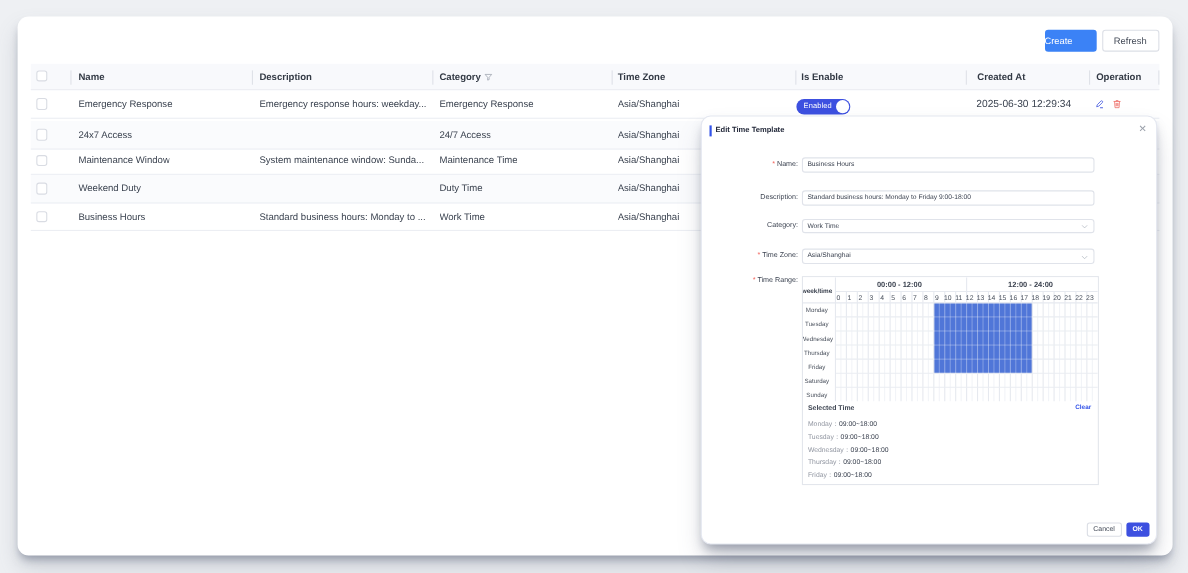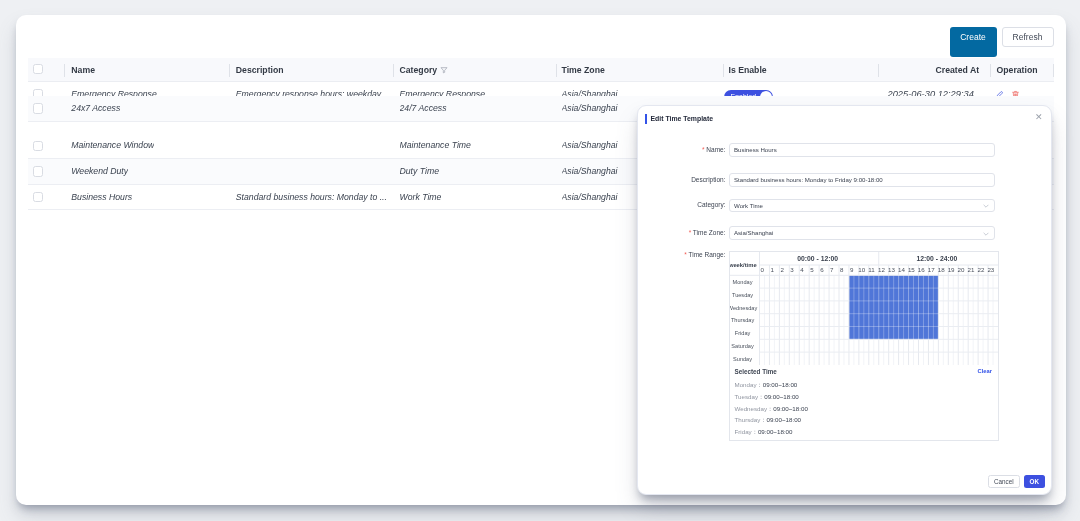--- a/index.html
+++ b/index.html
@@ -2,29 +2,29 @@
 <html><head>
 <meta charset="utf-8">
 <style>
 * { margin:0; padding:0; box-sizing:border-box; }
 html,body { width:1080px; height:521px; overflow:hidden; }
 body { background:#eef0f3; font-family:"Liberation Sans", sans-serif; position:relative; }
 .card { position:absolute; left:15.5px; top:14.5px; width:1050px; height:490px; background:#fff; border-radius:10px; box-shadow:0 6px 8px -3px rgba(95,104,125,0.55), 0 12px 20px -2px rgba(95,104,125,0.25); }
 
 .search { position:absolute; left:12px; top:13px; width:157px; height:20px; background:#f5f6f8; border-radius:3px; color:#b9bec9; font-size:8.7px; line-height:20px; padding-left:9px; }
 .searchicon { position:absolute; right:6.5px; top:4.5px; width:10.5px; height:10.5px; }
-.btn-create { position:absolute; left:934px; top:12.5px; width:47px; height:30px; background:#0369a1; border-radius:3px; color:#fff; font-size:8.5px; text-align:center; line-height:20px; }
+.btn-create { position:absolute; left:934px; top:12.5px; width:47px; height:20px; background:#3b82f6; border-radius:3px; color:#fff; font-size:8.5px; text-align:left; line-height:20px; }
 .btn-refresh { position:absolute; left:986px; top:12.5px; width:52px; height:20px; background:#fff; border:1px solid #dcdfe6; border-radius:3px; color:#434a57; font-size:8.5px; text-align:center; line-height:18px; }
 
 .tbl { position:absolute; left:12px; top:43.5px; width:1026px; }
 .thead { position:absolute; left:0; top:0; width:1026px; height:24px; background:#f8f9fc; border-bottom:1px solid #ebedf2; }
 .th { position:absolute; top:0; height:24px; font-size:8.7px; font-weight:bold; color:#333a45; line-height:24px; }
 .sep { position:absolute; top:5.5px; width:1px; height:13px; background:#dfe2e8; }
 .row { position:absolute; left:0; width:1026px; height:25.7px; border-bottom:1px solid #eceef3; }
-.cell { position:absolute; top:0; height:25.7px; line-height:25.7px; font-size:8.7px; color:#3b4350; white-space:nowrap; overflow:hidden;font-style:italic; }
+.cell { position:absolute; top:0; height:25.7px; line-height:25.7px; font-size:8.7px; color:#3b4350; white-space:nowrap; overflow:hidden; }
 .cb { position:absolute; left:5.7px; top:7.3px; width:10.3px; height:10.3px; border:1px solid #d9dce3; border-radius:2.5px; background:#fff; }
 .zebra { background:#fafbfd; }
 
 .toggle { position:absolute; left:88px; top:7.8px; width:49px; height:14.5px; background:#3d50e0; border-radius:8px; color:#fff; font-size:6.8px; line-height:14.5px; padding-left:6.5px; letter-spacing:0.1px; }
 .knob { position:absolute; right:1.2px; top:1.2px; width:12px; height:12px; background:#fff; border-radius:50%; }
 
 .modal { position:absolute; left:636.5px; top:105px; width:415.5px; height:389.5px; background:#fff; border-radius:9px; border:1px solid #e4e7f0; box-shadow:0 7px 10px -3px rgba(85,94,115,0.5), 0 14px 24px -4px rgba(85,94,115,0.28); }
 .mtitlebar { position:absolute; left:7.7px; top:8.2px; width:2px; height:9.5px; background:#3353e8; }
 .mtitle { position:absolute; left:13px; top:8.8px; font-size:6.9px; font-weight:bold; color:#23293a; }
 .mclose { position:absolute; right:8.5px; top:6px; font-size:9px; color:#9aa0aa; }
@@ -58,50 +58,51 @@
       <div class="sep" style="left:962.5px"></div>
       <div class="sep" style="left:1025px"></div>
       <div class="cb" style="top:6px"></div>
       <div class="th" style="left:43.8px">Name</div>
       <div class="th" style="left:208.3px">Description</div>
       <div class="th" style="left:372px">Category <svg style="width:8px;height:8px;vertical-align:-1px" viewBox="0 0 24 24" fill="none" stroke="#9aa0ab" stroke-width="2">
             <path d="M3 5h18l-7 8v6l-4 1.5V13L3 5z"></path>
           </svg></div>
       <div class="th" style="left:534px">Time Zone</div>
       <div class="th" style="left:701px">Is Enable</div>
-      <div class="th" style="left:908px">Created At</div>
+      <div class="th" style="left:861px">Created At</div>
       <div class="th" style="left:969px">Operation</div>
     </div>
     <div class="row" style="top:24px">
       <div class="cb"></div>
       <div class="cell" style="left:43.8px">Emergency Response</div>
       <div class="cell" style="left:208.3px;width:158px">Emergency response hours: weekday...</div>
       <div class="cell" style="left:372px">Emergency Response</div>
       <div class="cell" style="left:534px">Asia/Shanghai</div>
       <div class="toggle" style="left:696.5px">Enabled<span class="knob"></span></div>
       <div class="cell" style="left:860px;font-size:9.3px">2025-06-30 12:29:34</div>
       <div class="cell" style="left:967.5px">
         <svg style="width:9px;height:9px;vertical-align:middle" viewBox="0 0 24 24" fill="none" stroke="#4c61e2" stroke-width="2.1">
             <path d="M5.2 18.8l1.6-4.9L15.5 5a2.55 2.55 0 0 1 3.6 3.6l-8.9 8.9-5 1.3z"></path>
             <line x1="13.5" y1="21.2" x2="20.5" y2="21.2" stroke-width="2.6"></line>
           </svg>
         <svg style="width:9px;height:9px;vertical-align:middle;margin-left:5px" viewBox="0 0 24 24" fill="none" stroke="#ee6a64" stroke-width="1.9">
             <path d="M3.5 6h17M9.5 6V3.8h5V6M6 6l1.1 15h9.8L18 6M9.7 9.5v8M12 9.5v8M14.3 9.5v8"></path>
           </svg>
       </div>
     </div>
-    <div class="row zebra" style="top:38px">
+    <div class="row zebra" style="top:52px">
       <div class="cb"></div>
       <div class="cell" style="left:43.8px">24x7 Access</div>
       <div class="cell" style="left:372px">24/7 Access</div>
       <div class="cell" style="left:534px">Asia/Shanghai</div>
     </div>
     <div class="row" style="top:75.4px">
       <div class="cb"></div>
       <div class="cell" style="left:43.8px">Maintenance Window</div>
+      <div class="cell" style="left:208.3px;width:158px">System maintenance window: Sunda...</div>
       <div class="cell" style="left:372px">Maintenance Time</div>
       <div class="cell" style="left:534px">Asia/Shanghai</div>
     </div>
     <div class="row zebra" style="top:101.1px">
       <div class="cb"></div>
       <div class="cell" style="left:43.8px">Weekend Duty</div>
       <div class="cell" style="left:372px">Duty Time</div>
       <div class="cell" style="left:534px">Asia/Shanghai</div>
     </div>
     <div class="row" style="top:126.8px">

